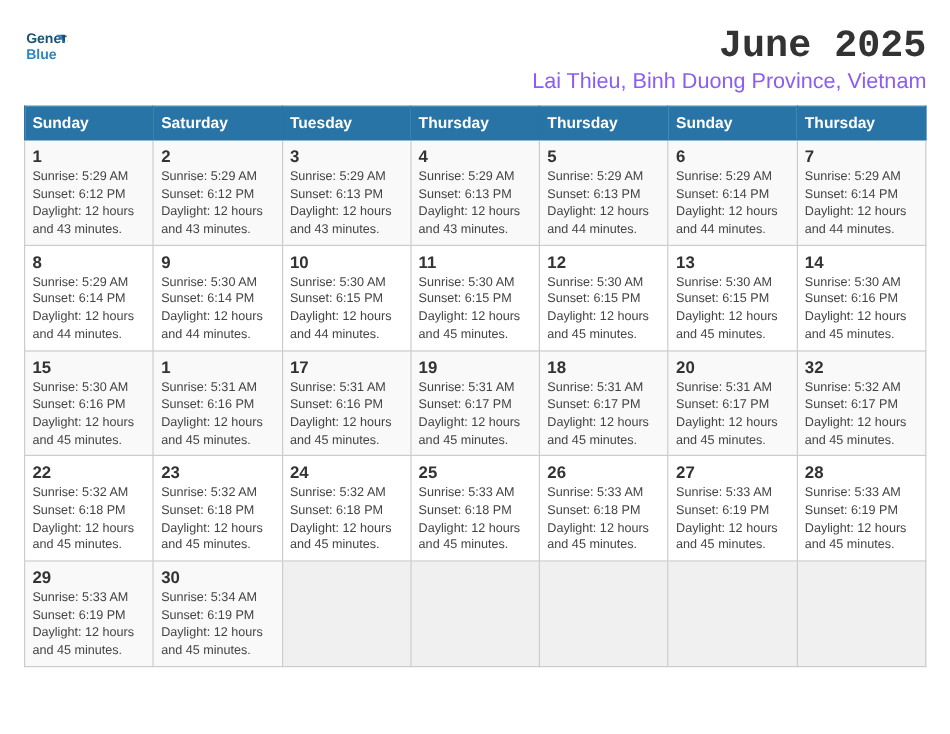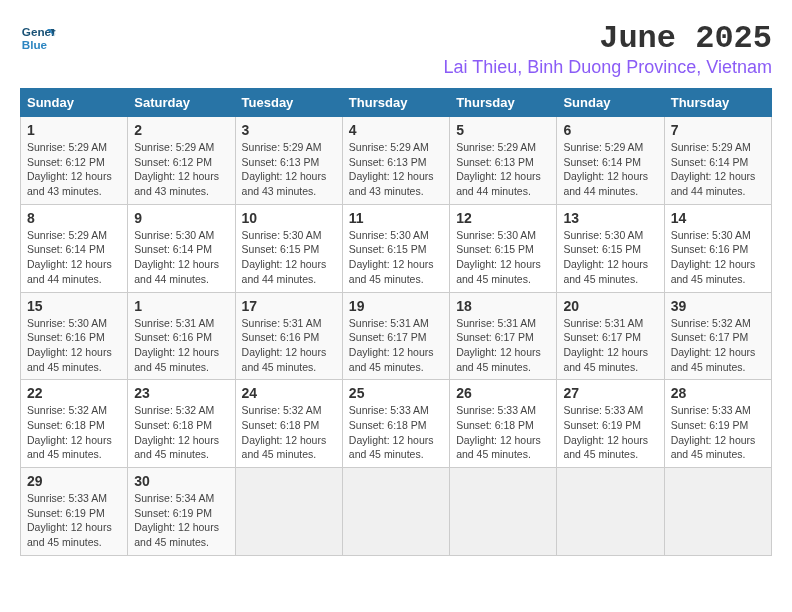--- a/index.html
+++ b/index.html
@@ -273,21 +273,21 @@
       </td>
         <td>
         <span class="day-number">20</span>
         <div class="day-info">
           <span>Sunrise: 5:31 AM</span><br>
           <span>Sunset: 6:17 PM</span><br>
           <span>Daylight: 12 hours and 45 minutes.</span>
         </div>
       </td>
         <td>
-        <span class="day-number">39</span>
+        <span class="day-number">32</span>
         <div class="day-info">
           <span>Sunrise: 5:32 AM</span><br>
           <span>Sunset: 6:17 PM</span><br>
           <span>Daylight: 12 hours and 45 minutes.</span>
         </div>
       </td>
       </tr>
       <tr>
         <td>
         <span class="day-number">22</span>

